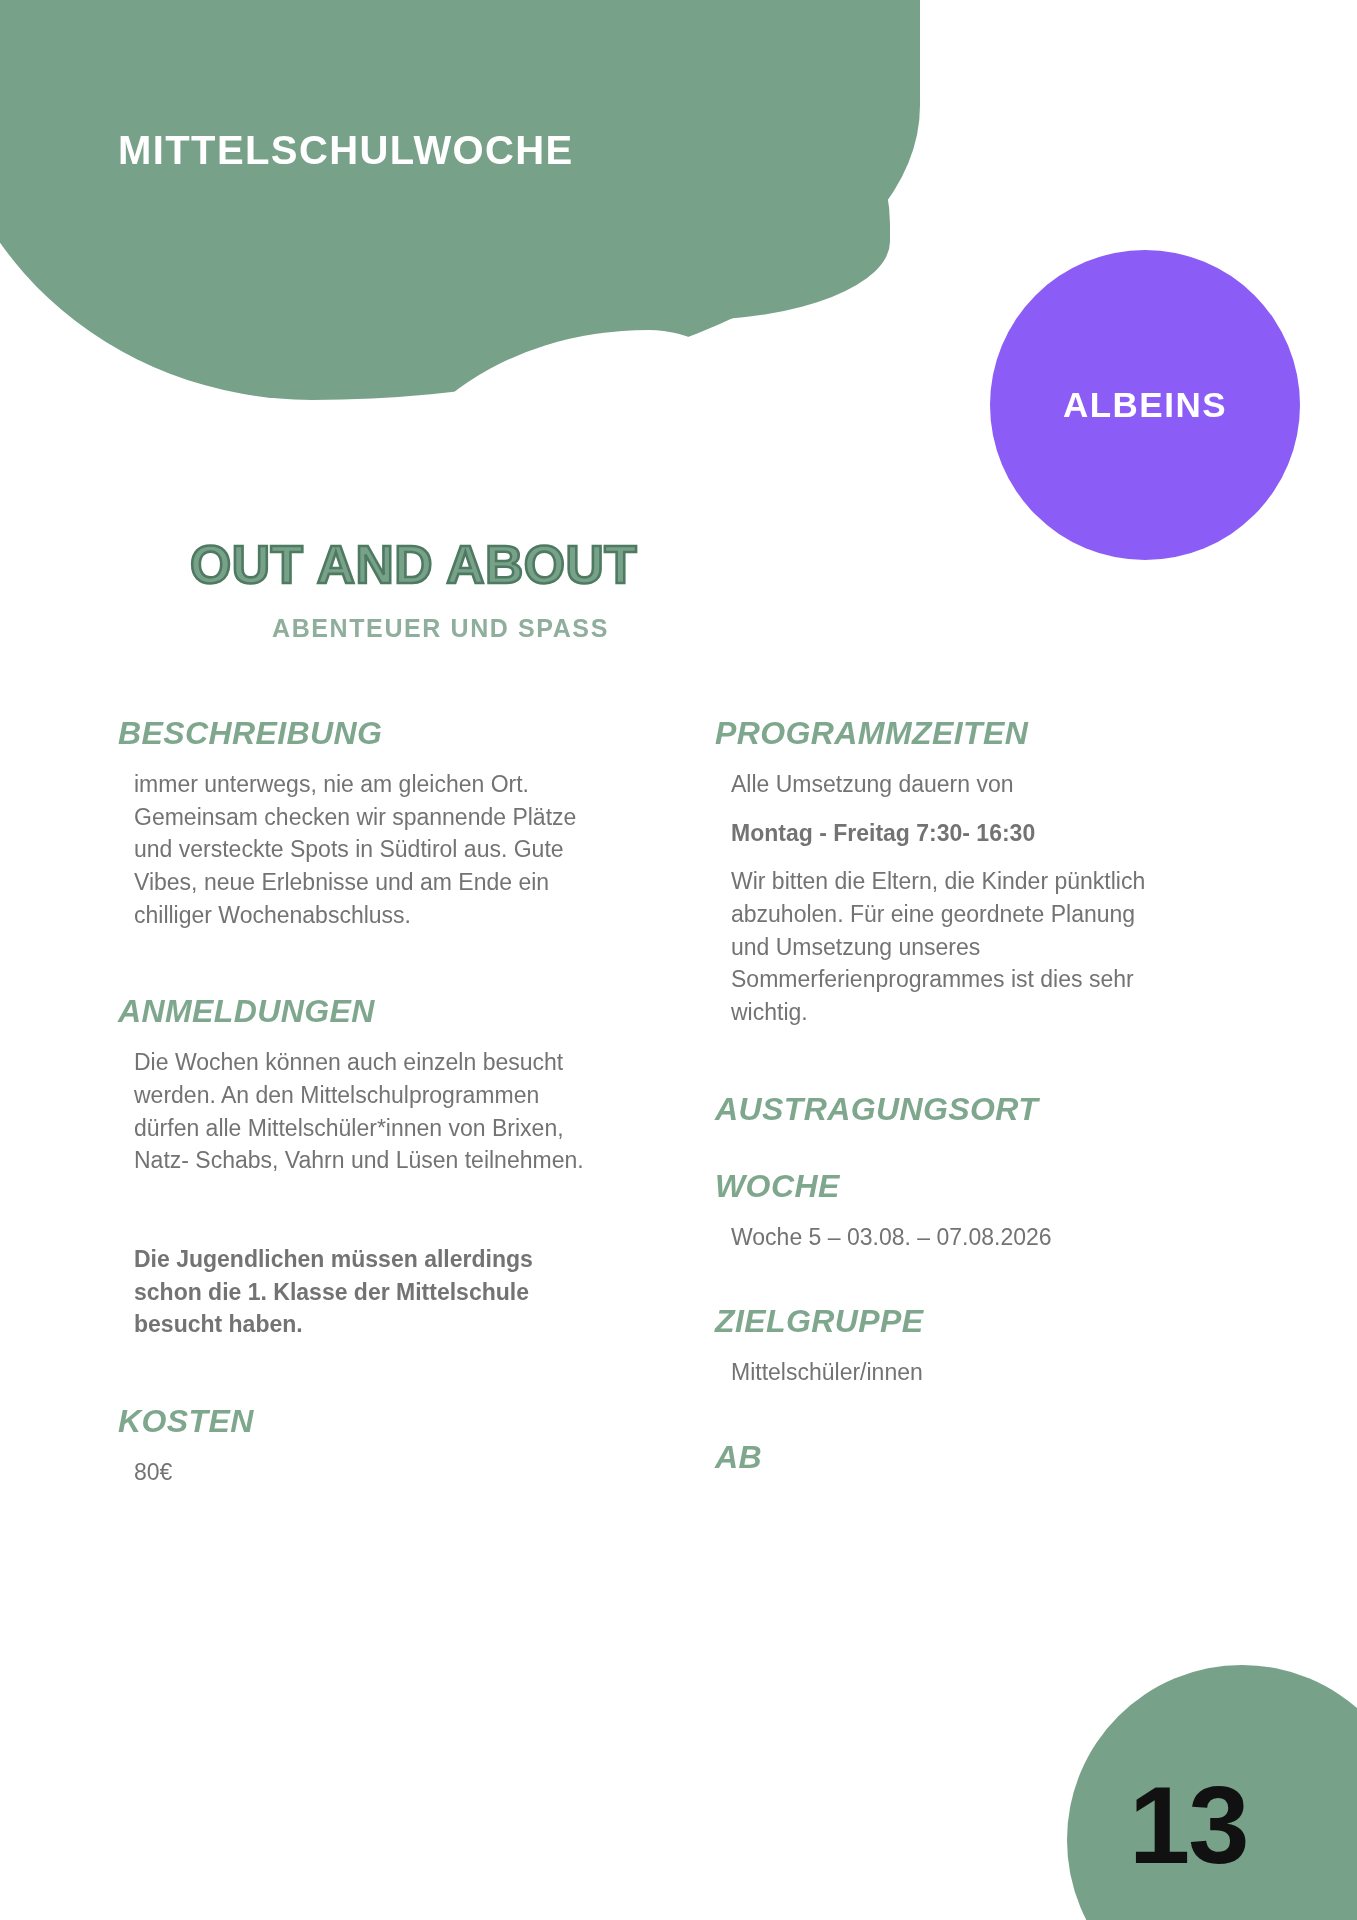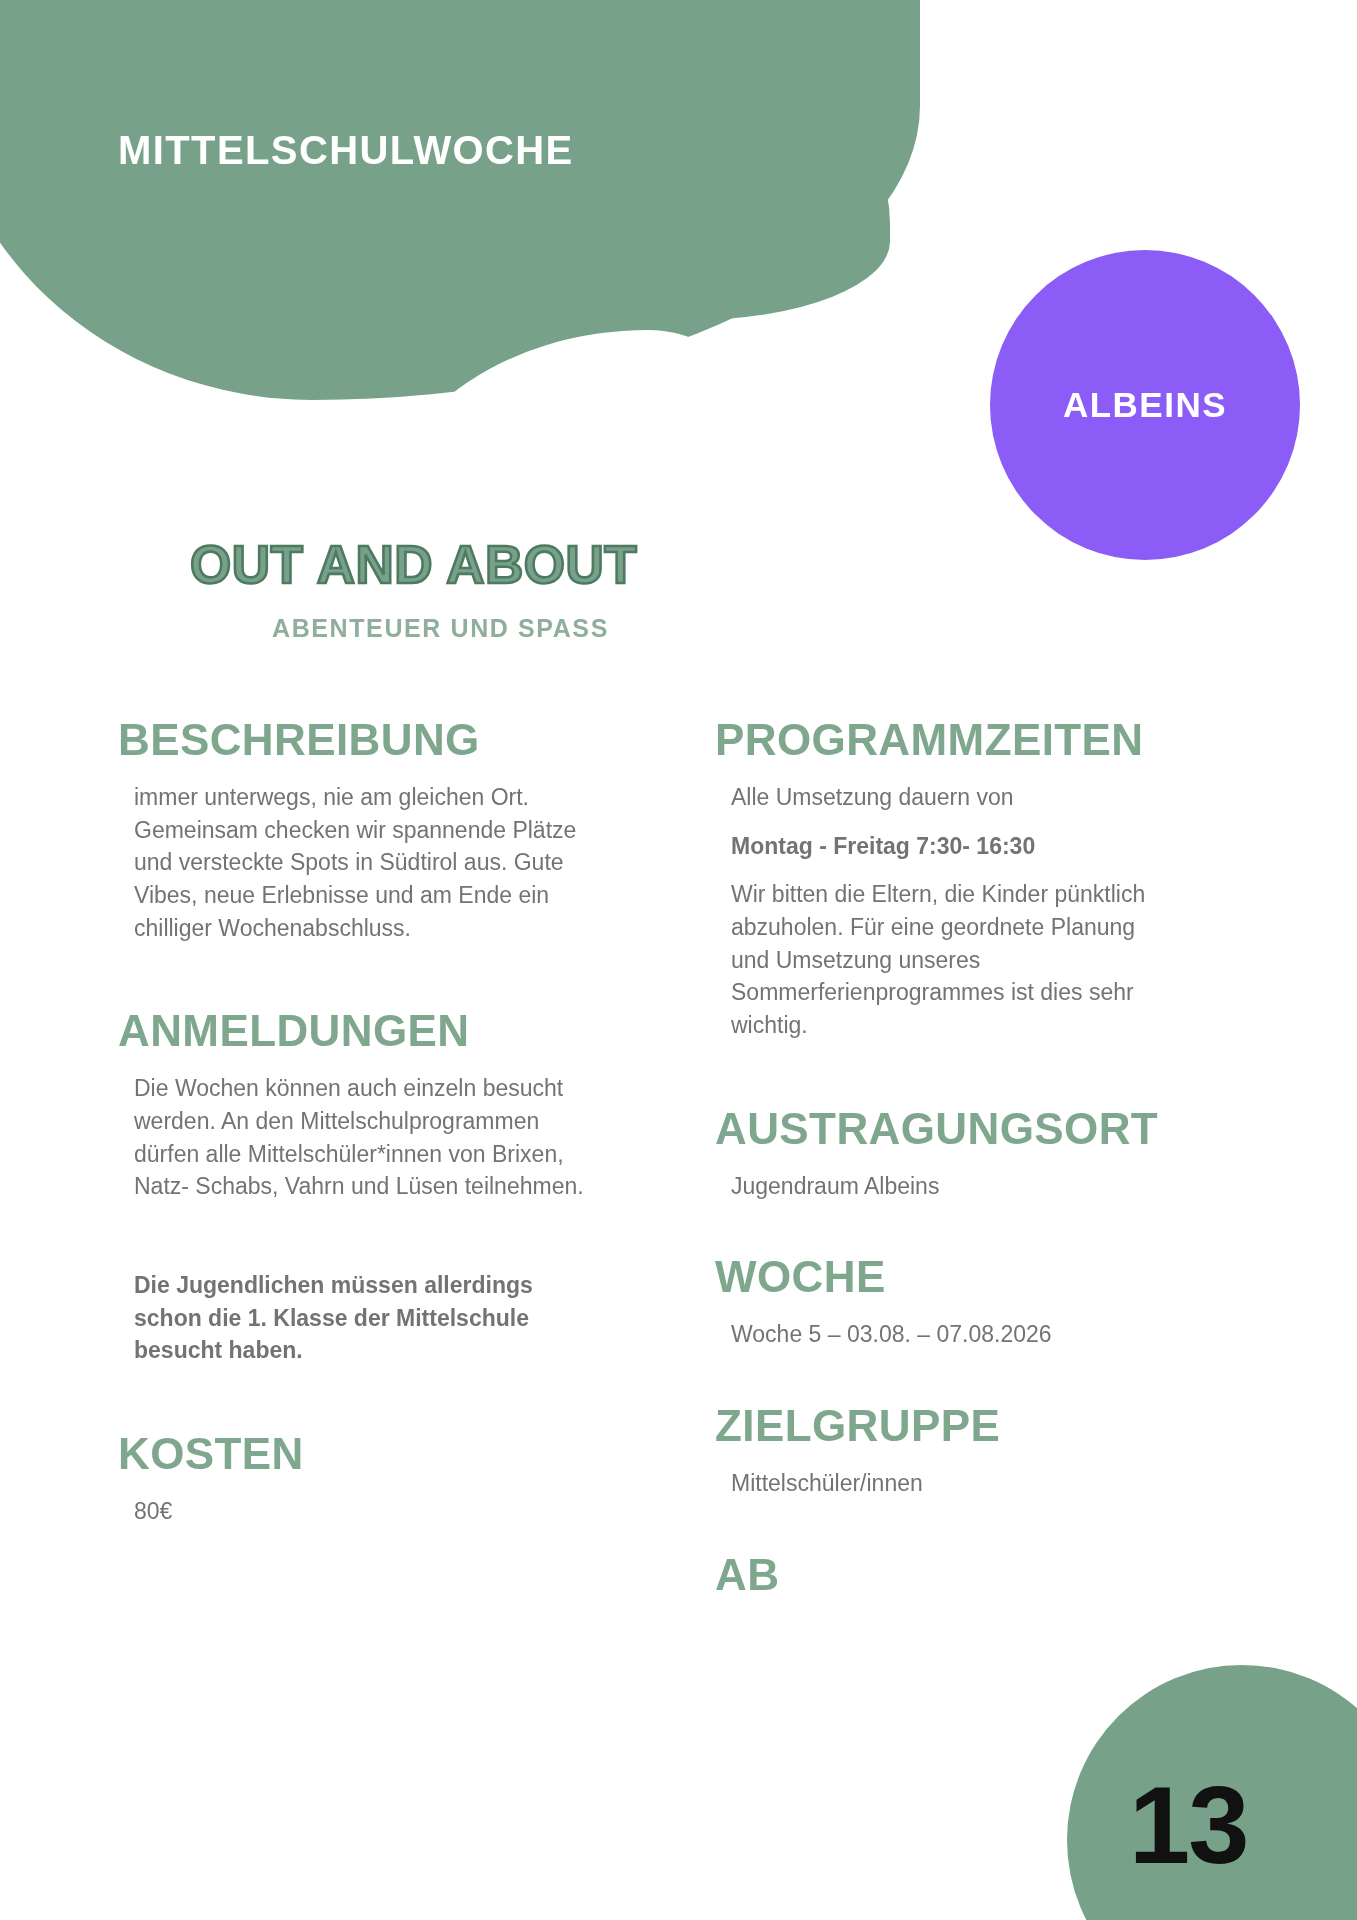--- a/index.html
+++ b/index.html
@@ -122,24 +122,25 @@
   
   .col {
     position: absolute;
     top: 715px;
   }
   .col-left { left: 118px; width: 490px; }
   .col-right { left: 715px; width: 470px; }
 
   h2.sec {
     margin: 0 0 6px 0;
-    font-size: 44px;
+    font-size: 32px;
     font-weight: bold;
     letter-spacing: 0.4px;
     color: #7fa78d;
+    font-style: italic;
   }
   .col-right h2.sec { color: #7fa78d; }
 
   p.body {
     margin: 16px;
     font-size: 23px;
     line-height: 1.42;
     color: #737373;
   }
   p.body.bold { font-weight: bold; }
@@ -185,21 +186,20 @@
 <div class="col col-right">
 
   <h2 class="sec">PROGRAMMZEITEN</h2>
   <p class="body">Alle Umsetzung dauern von</p>
   <p class="body bold">Montag - Freitag 7:30- 16:30</p>
   <p class="body">Wir bitten die Eltern, die Kinder pünktlich abzuholen. Für eine geordnete Planung und Umsetzung unseres Sommerferienprogrammes ist dies sehr wichtig.</p>
 
   <div class="gap-lg"></div>
 
   <h2 class="sec">AUSTRAGUNGSORT</h2>
-  <p class="body">Jugendraum Albeins</p>
 
   <div class="gap-md"></div>
 
   <h2 class="sec">WOCHE</h2>
   <p class="body"> Woche 5 – 03.08. – 07.08.2026</p>
 
   <div class="gap-md"></div>
 
   <h2 class="sec">ZIELGRUPPE</h2>
   <p class="body">Mittelschüler/innen</p>

